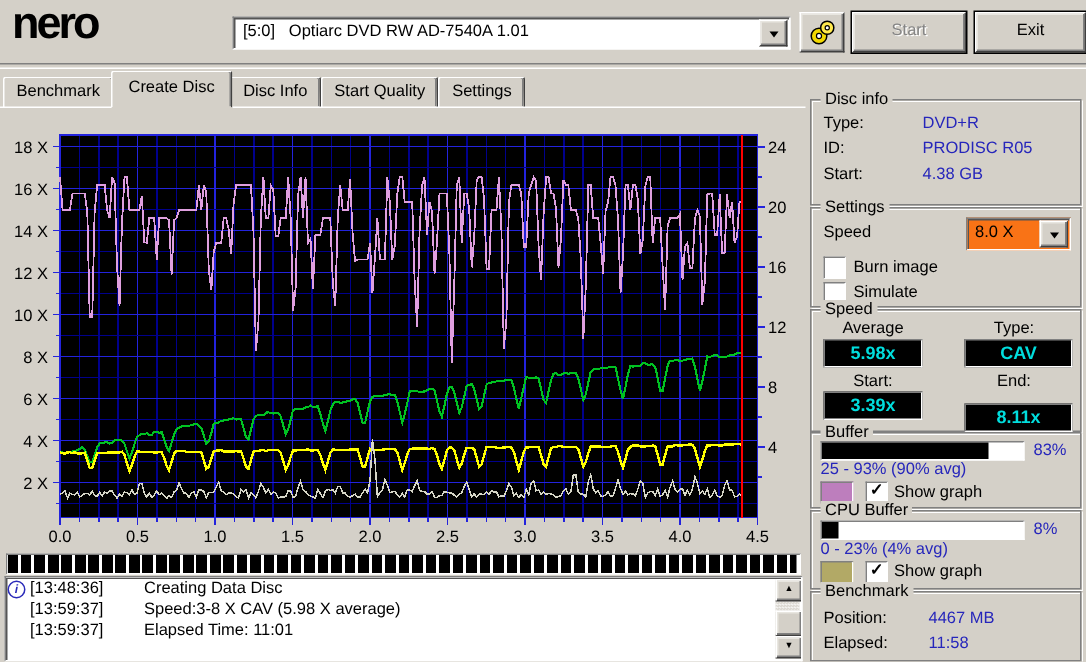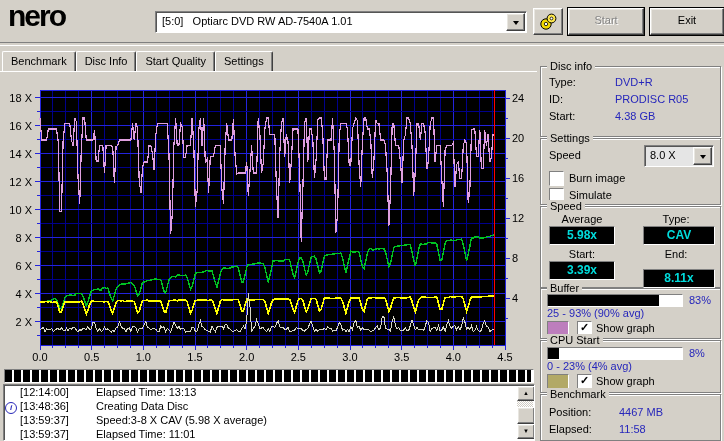--- a/index.html
+++ b/index.html
@@ -91,20 +91,21 @@
     <circle cx="12.5" cy="6.5" r="1.4" fill="#fff" stroke="#000" stroke-width="0.8"></circle>
   </svg>
 </div>
 
 <div id="start-btn" class="btn raised disabled"><span class="lbl">Start</span></div>
 <div id="exit-btn" class="btn raised"><span>Exit</span></div>
 <div id="topbar-divider" class="abs"></div>
 
 <div id="tabs" class="abs">
   <div class="tab"><span>Benchmark</span></div>
+  <div class="tab active"><span>Create Disc</span></div>
   <div class="tab"><span>Disc Info</span></div>
   <div class="tab"><span>Start Quality</span></div>
   <div class="tab"><span>Settings</span></div>
 </div>
 <div id="tabpage" class="abs"></div>
 
 <svg id="chart-svg" class="abs" width="536" height="290">
     <rect x="40" y="15" width="465" height="255" fill="#000000"></rect>
     <line x1="52.916666666666664" y1="15" x2="52.916666666666664" y2="270" stroke="#00008c" shape-rendering="crispEdges"></line>
     <line x1="65.83333333333333" y1="15" x2="65.83333333333333" y2="270" stroke="#00008c" shape-rendering="crispEdges"></line>
@@ -258,25 +259,20 @@
     <polyline points="40.0,254.4 41.7,253.8 43.3,252.4 45.0,257.0 46.6,253.8 48.3,254.6 49.9,255.0 51.6,253.4 53.2,256.4 54.9,255.1 56.5,254.0 58.2,253.9 59.8,254.9 61.5,252.6 63.1,255.5 64.8,255.9 66.5,253.0 68.1,255.7 69.8,253.0 71.4,254.1 73.1,252.4 74.7,252.3 76.4,255.1 78.0,257.0 79.7,254.4 81.3,255.8 83.0,253.0 84.6,253.5 86.3,254.7 87.9,251.5 89.6,254.6 91.3,254.0 92.9,247.3 94.6,247.3 96.2,254.0 97.9,256.4 99.5,253.6 101.2,256.6 102.8,255.1 104.5,252.2 106.1,254.9 107.8,253.8 109.4,255.5 111.1,257.3 112.7,255.5 114.4,256.6 116.1,252.9 117.7,252.0 119.4,246.7 121.0,250.7 122.7,253.7 124.3,253.9 126.0,256.7 127.6,253.4 129.3,253.0 130.9,256.5 132.6,251.5 134.2,251.7 135.9,252.7 137.5,256.9 139.2,253.3 140.9,253.5 142.5,253.0 144.2,249.5 145.8,246.5 147.5,252.4 149.1,252.8 150.8,254.7 152.4,253.8 154.1,253.5 155.7,254.3 157.4,256.3 159.0,256.9 160.7,251.2 162.3,253.0 164.0,251.7 165.7,256.9 167.3,253.6 169.0,254.7 170.6,256.9 172.3,252.6 173.9,247.3 175.6,249.9 177.2,253.7 178.9,251.3 180.5,254.5 182.2,253.1 183.8,253.8 185.5,257.2 187.1,256.2 188.8,256.4 190.5,256.0 192.1,252.2 193.8,252.3 195.4,256.6 197.1,255.9 198.7,250.1 200.4,245.7 202.0,251.6 203.7,252.6 205.3,254.8 207.0,255.8 208.6,256.3 210.3,257.1 211.9,251.3 213.6,254.0 215.3,256.8 216.9,252.5 218.6,251.2 220.2,251.9 221.9,251.5 223.5,253.8 225.2,249.3 226.8,249.3 228.5,253.8 230.1,253.8 231.8,255.7 233.4,256.6 235.1,255.4 236.7,254.4 238.4,256.2 240.1,256.3 241.7,253.6 243.4,251.1 245.0,253.6 246.7,245.4 248.3,217.9 250.0,231.7 251.6,256.3 253.3,253.2 254.9,251.8 256.6,244.8 258.2,248.3 259.9,253.4 261.5,253.0 263.2,252.5 264.9,255.0 266.5,256.5 268.2,253.9 269.8,256.4 271.5,251.5 273.1,251.6 274.8,252.7 276.4,248.8 278.1,245.6 279.7,252.0 281.4,252.7 283.0,252.7 284.7,254.4 286.3,254.4 288.0,252.5 289.7,256.4 291.3,256.8 293.0,255.4 294.6,255.2 296.3,252.6 297.9,253.3 299.6,253.6 301.2,253.6 302.9,255.2 304.5,256.3 306.2,254.3 307.8,253.7 309.5,249.3 311.1,246.4 312.8,251.6 314.5,256.3 316.1,254.2 317.8,256.5 319.4,254.5 321.1,254.4 322.7,254.8 324.4,253.2 326.0,254.7 327.7,252.1 329.3,253.1 331.0,253.1 332.6,256.3 334.3,255.5 335.9,255.9 337.6,252.3 339.3,247.3 340.9,249.8 342.6,255.5 344.2,254.0 345.9,256.6 347.5,254.6 349.2,256.7 350.8,251.3 352.5,254.7 354.1,247.3 355.8,245.6 357.4,252.2 359.1,251.7 360.7,254.9 362.4,252.9 364.1,254.4 365.7,254.0 367.4,254.3 369.0,254.9 370.7,256.4 372.3,256.0 374.0,255.4 375.6,252.4 377.3,251.0 378.9,254.6 380.6,253.0 382.2,241.7 383.9,241.7 385.5,253.0 387.2,254.3 388.9,254.6 390.5,256.2 392.2,246.1 393.8,241.4 395.5,250.8 397.1,253.6 398.8,252.2 400.4,255.6 402.1,256.0 403.7,254.8 405.4,252.9 407.0,255.7 408.7,255.5 410.3,250.6 412.0,245.0 413.7,250.6 415.3,254.7 417.0,252.4 418.6,254.9 420.3,254.1 421.9,254.3 423.6,255.6 425.2,251.1 426.9,245.6 428.5,247.3 430.2,256.6 431.8,253.7 433.5,252.6 435.1,252.6 436.8,255.4 438.5,250.8 440.1,255.9 441.8,254.8 443.4,251.8 445.1,256.3 446.7,249.8 448.4,245.7 450.0,251.2 451.7,253.2 453.3,251.2 455.0,250.9 456.6,255.1 458.3,251.8 459.9,254.9 461.6,251.1 463.3,243.0 464.9,247.0 466.6,254.2 468.2,252.2 469.9,254.6 471.5,250.8 473.2,256.5 474.8,255.2 476.5,251.6 478.1,255.6 479.8,256.5 481.4,255.4 483.1,248.6 484.7,245.5 486.4,251.6 488.1,251.9 489.7,256.2 491.4,255.8 493.0,254.1 494.7,255.7 " fill="none" stroke="#d6d6c8" stroke-width="1" shape-rendering="crispEdges"></polyline>
     <line x1="494.6666666666667" y1="15" x2="494.6666666666667" y2="270" stroke="#ff0000" stroke-width="1.3" shape-rendering="crispEdges"></line>
   </svg>
 
 <div id="segbar" class="abs sunken">
   <div class="fill" style="width: 99.6%;"></div>
 </div>
 
 <div id="logbox" class="abs sunken-deep">
   <div class="log-row">
-    <span class="log-icon-cell"><span class="info-icon" style="visibility: hidden;"></span></span>
-    <span class="log-time">[12:14:00]</span>
-    <span class="log-text">Elapsed Time: 13:13</span>
-  </div>
-  <div class="log-row">
     <span class="log-icon-cell"><span class="info-icon"></span></span>
     <span class="log-time">[13:48:36]</span>
     <span class="log-text">Creating Data Disc</span>
   </div>
   <div class="log-row">
     <span class="log-icon-cell"><span class="info-icon" style="visibility: hidden;"></span></span>
     <span class="log-time">[13:59:37]</span>
     <span class="log-text">Speed:3-8 X CAV (5.98 X average)</span>
   </div>
   <div class="log-row">
@@ -298,21 +294,21 @@
   <span class="glabel blue" style="left:74px;top:9px">DVD+R</span>
   <span class="glabel" style="left:8px;top:26px">ID:</span>
   <span class="glabel blue" style="left:74px;top:26px">PRODISC R05</span>
   <span class="glabel" style="left:8px;top:43px">Start:</span>
   <span class="glabel blue" style="left:74px;top:43px">4.38 GB</span>
 </div>
 
 <div class="groupbox" style="top:138px;height:65px">
   <span class="legend">Settings</span>
   <span class="glabel" style="left:8px;top:10px">Speed</span>
-  <div class="sunken-deep" style="position:absolute;left:103px;top:6px;width:68px;height:20px;background:#e5e5e5">
+  <div class="sunken-deep" style="position:absolute;left:103px;top:6px;width:68px;height:20px;background:#f97316">
     <span style="position:absolute;left:5px;top:3px">8.0 X</span>
     <span class="combo-arrow raised">
         <span class="tri"></span>
       </span>
   </div>
   <span class="cb sunken" style="left:8px;top:32px"></span>
   <span class="glabel" style="left:28px;top:33px">Burn image</span>
   <span class="cb sunken" style="left:8px;top:49px"></span>
   <span class="glabel" style="left:28px;top:50px">Simulate</span>
 </div>
@@ -335,21 +331,21 @@
       <div class="fill" style="width: 83%;"></div>
     </div>
   <span class="glabel blue" style="left:148px;top:5px">83%</span>
   <span class="glabel blue" style="left:6px;top:18px">25 - 93% (90% avg)</span>
   <span class="swatch sunken" style="left: 6px; top: 32px; background: rgb(189, 126, 189);"></span>
   <span class="cb sunken on" style="left:36px;top:32px"></span>
   <span class="glabel" style="left:55px;top:33px">Show graph</span>
 </div>
 
 <div class="groupbox" style="top:340px;height:51px">
-  <span class="legend">CPU Start</span>
+  <span class="legend">CPU Buffer</span>
   <div class="meter sunken" style="left:6px;top:6px;width:134px">
       <div class="fill" style="width: 8%;"></div>
     </div>
   <span class="glabel blue" style="left:148px;top:6px">8%</span>
   <span class="glabel blue" style="left:6px;top:19px">0 - 23% (4% avg)</span>
   <span class="swatch sunken" style="left: 6px; top: 33px; background: rgb(178, 169, 102);"></span>
   <span class="cb sunken on" style="left:36px;top:33px"></span>
   <span class="glabel" style="left:55px;top:34px">Show graph</span>
 </div>
 

